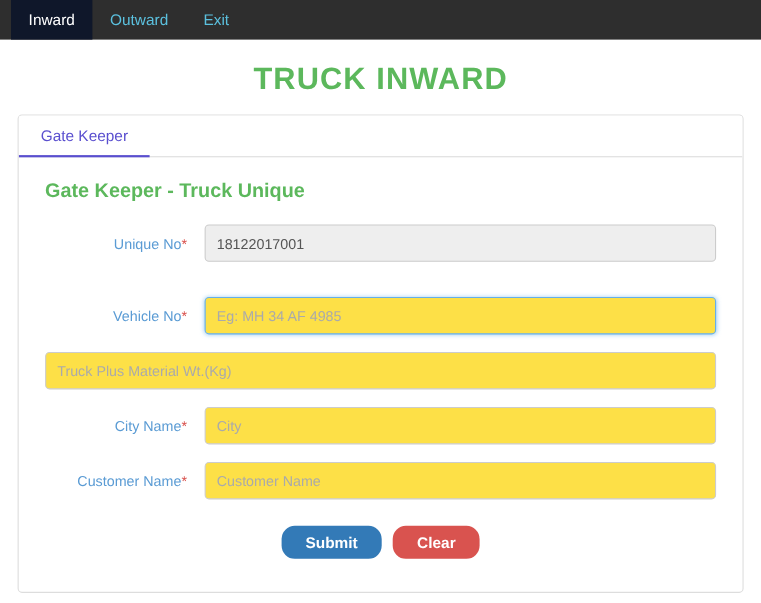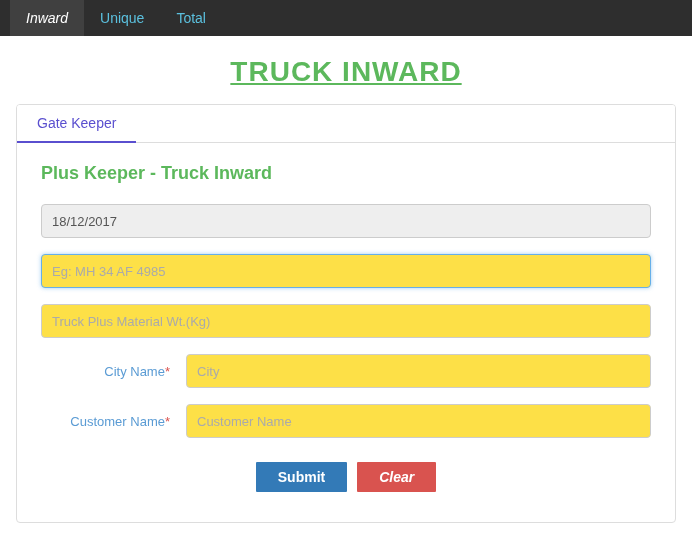--- a/index.html
+++ b/index.html
@@ -29,34 +29,32 @@
       font-size: 14px;
       padding: 0 16px;
       cursor: pointer;
       height: 100%;
       display: flex;
       align-items: center;
       text-decoration: none;
     }
 
     .nav-item.active {
-      background-color: #404040;
+      background-color: #0f172a;
       color: #fff;
-      font-style: italic;
     }
 
     
     .page-title {
       text-align: center;
       color: #5cb85c;
       font-size: 28px;
       font-weight: bold;
       padding: 20px 0 16px;
       letter-spacing: 1px;
-      text-decoration: underline;
     }
 
     
     .card {
       border: 1px solid #ddd;
       border-radius: 4px;
       margin: 0 16px 16px;
       overflow: hidden;
     }
 
@@ -141,62 +139,65 @@
     .btn-row {
       display: flex;
       justify-content: center;
       gap: 10px;
       margin-top: 24px;
     }
 
     .btn {
       padding: 7px 22px;
       border: none;
-      border-radius: 1px;
+      border-radius: 12px;
       font-size: 14px;
       cursor: pointer;
       color: #fff;
       font-weight: bold;
     }
 
     .btn-submit {
       background-color: #337ab7;
     }
 
     .btn-clear {
       background-color: #d9534f;
-      font-style: italic;
     }
   </style>
 </head>
 <body>
 
 <nav class="navbar">
   <a class="nav-item active">Inward</a>
-  <a class="nav-item">Unique</a>
-  <a class="nav-item">Total</a>
+  <a class="nav-item">Outward</a>
+  <a class="nav-item">Exit</a>
 </nav>
 
 <h1 class="page-title">TRUCK INWARD</h1>
 
 <div class="card">
 
   <div class="tab-bar">
     <div class="tab">Gate Keeper</div>
   </div>
 
   <div class="card-body">
 
-    <div class="section-title">Plus Keeper - Truck Inward</div>
+    <div class="section-title">Gate Keeper - Truck Unique</div>
 
     <div id="form-container">
         <div class="form-row">
-          <input type="text" class="form-input readonly" readonly="" value="18/12/2017" style="">
-        </div>
-        <div class="form-row">
+          <label class="form-label">Unique No<span class="required">*</span></label>
+          <input type="text" class="form-input readonly" readonly="" value="18122017001" style="">
+        </div>
+        <div class="form-row">
+        </div>
+        <div class="form-row">
+          <label class="form-label">Vehicle No<span class="required">*</span></label>
           <input type="text" class="form-input vehicle-input" placeholder="Eg: MH 34 AF 4985" style="">
         </div>
         <div class="form-row">
           <input type="text" class="form-input" placeholder="Truck Plus Material Wt.(Kg)" style="">
         </div>
         <div class="form-row">
           <label class="form-label">City Name<span class="required">*</span></label>
           <input type="text" class="form-input" placeholder="City" style="">
         </div>
         <div class="form-row">

